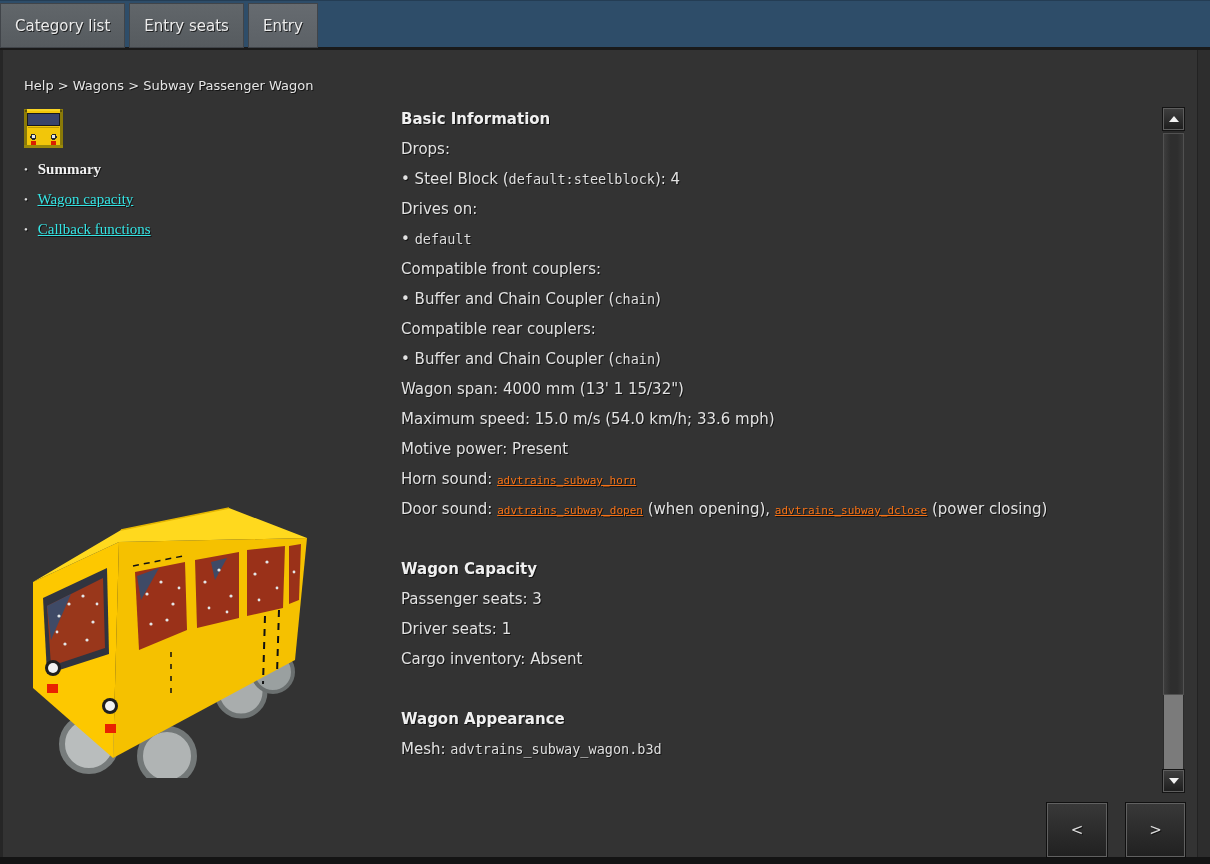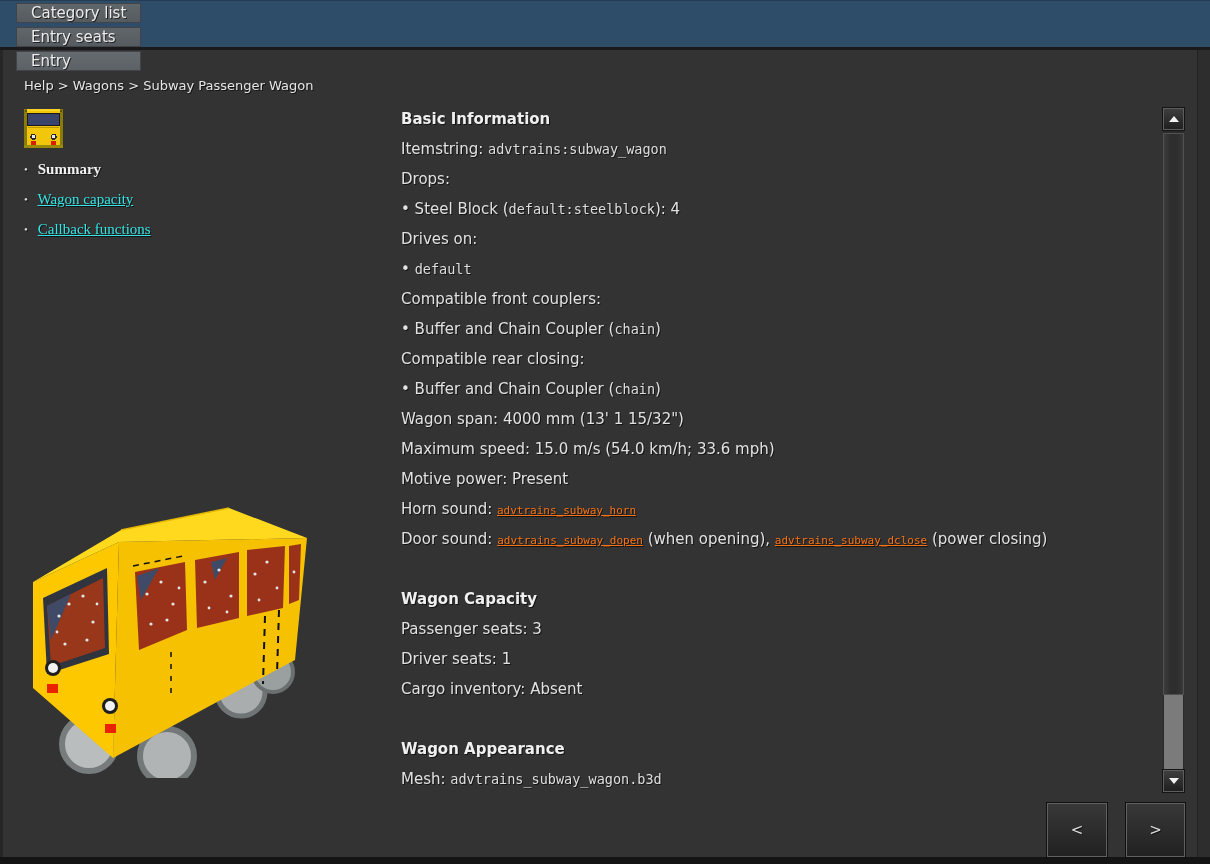--- a/index.html
+++ b/index.html
@@ -12,21 +12,21 @@
   }
   .shadowed { text-shadow:1px 1px 0 rgba(10,10,10,0.75); }
 
   
   .topbar {
     position:absolute; left:0; top:0; width:1210px; height:50px;
     background:#2e4d69;
     border-top:1px solid #243d54;
     border-bottom:3px solid #1a1a1a;
   }
-  .tabs { position:absolute; left:16px; top:2px; height:51px; display:flex; gap:4px;flex-direction:column; }
+  .tabs { position:absolute; left:0; top:2px; height:51px; display:flex; gap:4px; }
   .tab {
     height:45px; padding:0 14px; display:flex; align-items:center;
     background:linear-gradient(180deg,#61666a 0%,#565b5f 100%);
     border:1px solid #404449;
     color:#ececec; font-size:15px; cursor:pointer;
   }
   .tab.active { background:linear-gradient(180deg,#666b70 0%,#5c6166 100%); }
 
   
   .edge-left   { position:absolute; left:0; top:50px; width:3px;  height:807px; background:#262626; }
@@ -194,28 +194,27 @@
   <circle cx="20" cy="166" r="5" fill="#f2f2f2"></circle>
   <circle cx="77" cy="204" r="8" fill="#1f1f1f"></circle>
   <circle cx="77" cy="204" r="5" fill="#f2f2f2"></circle>
   <rect x="14" y="182" width="11" height="9" fill="#e92200"></rect>
   <rect x="72" y="222" width="11" height="9" fill="#e92200"></rect>
 </svg>
 
 <div class="content">
   <div id="content-lines">
       <div class="cline shadowed"><span class="seg-bold">Basic Information</span></div>
-      <div class="cline shadowed"><span class="seg-plain">Itemstring: </span><span class="seg-mono">advtrains:subway_wagon</span></div>
       <div class="cline shadowed"><span class="seg-plain">Drops:</span></div>
       <div class="cline shadowed"><span class="seg-plain">• Steel Block (</span><span class="seg-mono">default:steelblock</span><span class="seg-plain">): 4</span></div>
       <div class="cline shadowed"><span class="seg-plain">Drives on:</span></div>
       <div class="cline shadowed"><span class="seg-plain">• </span><span class="seg-mono">default</span></div>
       <div class="cline shadowed"><span class="seg-plain">Compatible front couplers:</span></div>
       <div class="cline shadowed"><span class="seg-plain">• Buffer and Chain Coupler (</span><span class="seg-mono">chain</span><span class="seg-plain">)</span></div>
-      <div class="cline shadowed"><span class="seg-plain">Compatible rear closing:</span></div>
+      <div class="cline shadowed"><span class="seg-plain">Compatible rear couplers:</span></div>
       <div class="cline shadowed"><span class="seg-plain">• Buffer and Chain Coupler (</span><span class="seg-mono">chain</span><span class="seg-plain">)</span></div>
       <div class="cline shadowed"><span class="seg-plain">Wagon span: 4000 mm (13' 1 15/32")</span></div>
       <div class="cline shadowed"><span class="seg-plain">Maximum speed: 15.0 m/s (54.0 km/h; 33.6 mph)</span></div>
       <div class="cline shadowed"><span class="seg-plain">Motive power: Present</span></div>
       <div class="cline shadowed"><span class="seg-plain">Horn sound: </span><span class="seg-link">advtrains_subway_horn</span></div>
       <div class="cline shadowed"><span class="seg-plain">Door sound: </span><span class="seg-link">advtrains_subway_dopen</span><span class="seg-plain"> (when opening), </span><span class="seg-link">advtrains_subway_dclose</span><span class="seg-plain"> (power closing)</span></div>
       <div class="cline shadowed"></div>
       <div class="cline shadowed"><span class="seg-bold">Wagon Capacity</span></div>
       <div class="cline shadowed"><span class="seg-plain">Passenger seats: 3</span></div>
       <div class="cline shadowed"><span class="seg-plain">Driver seats: 1</span></div>

